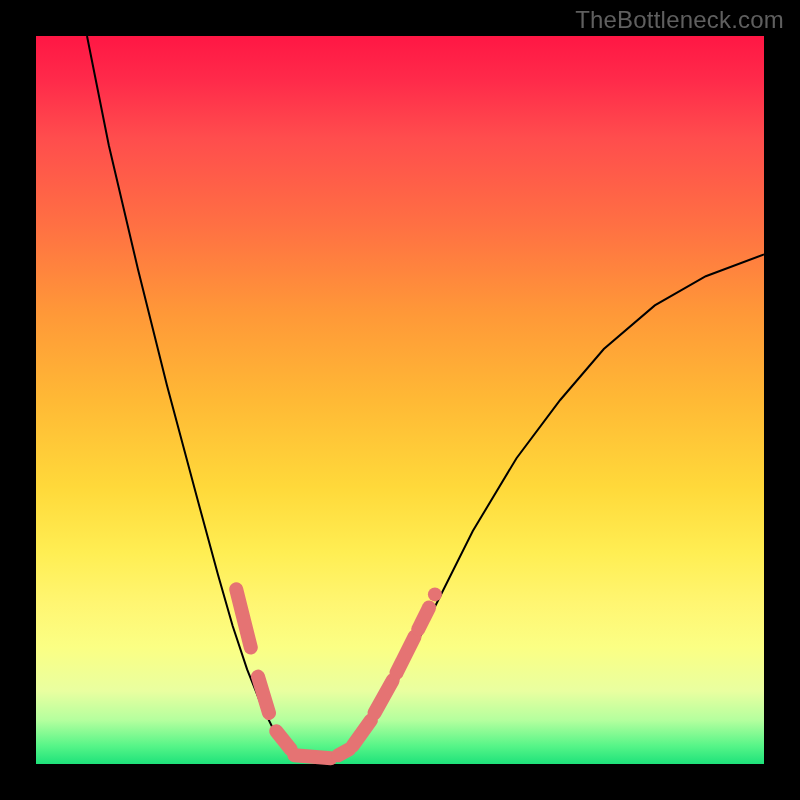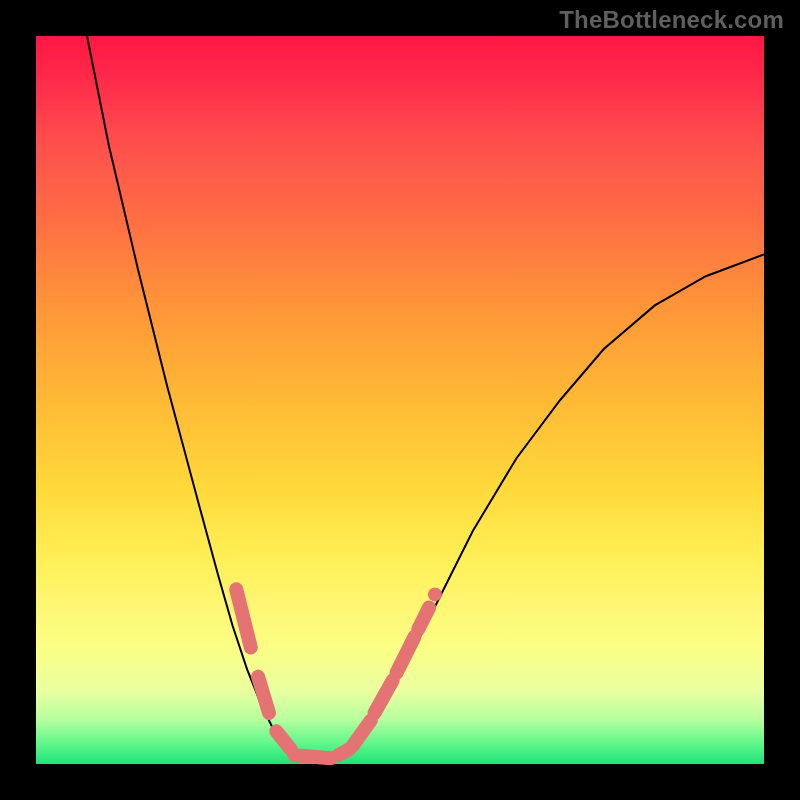--- a/index.html
+++ b/index.html
@@ -42,21 +42,21 @@
       #57f588 97.5%,
       #1ee27a 100%
     );
   }
   .watermark {
     position: absolute;
     top: 6px;
     right: 16px;
     color: #5f5f5f;
     font-size: 24px;
-    font-weight: 700;
+    font-weight: 400;
     letter-spacing: 0.2px;
   }
   svg.plot {
     position: absolute;
     left: 36px;
     top: 36px;
     width: 728px;
     height: 728px;
     overflow: visible;
   }

